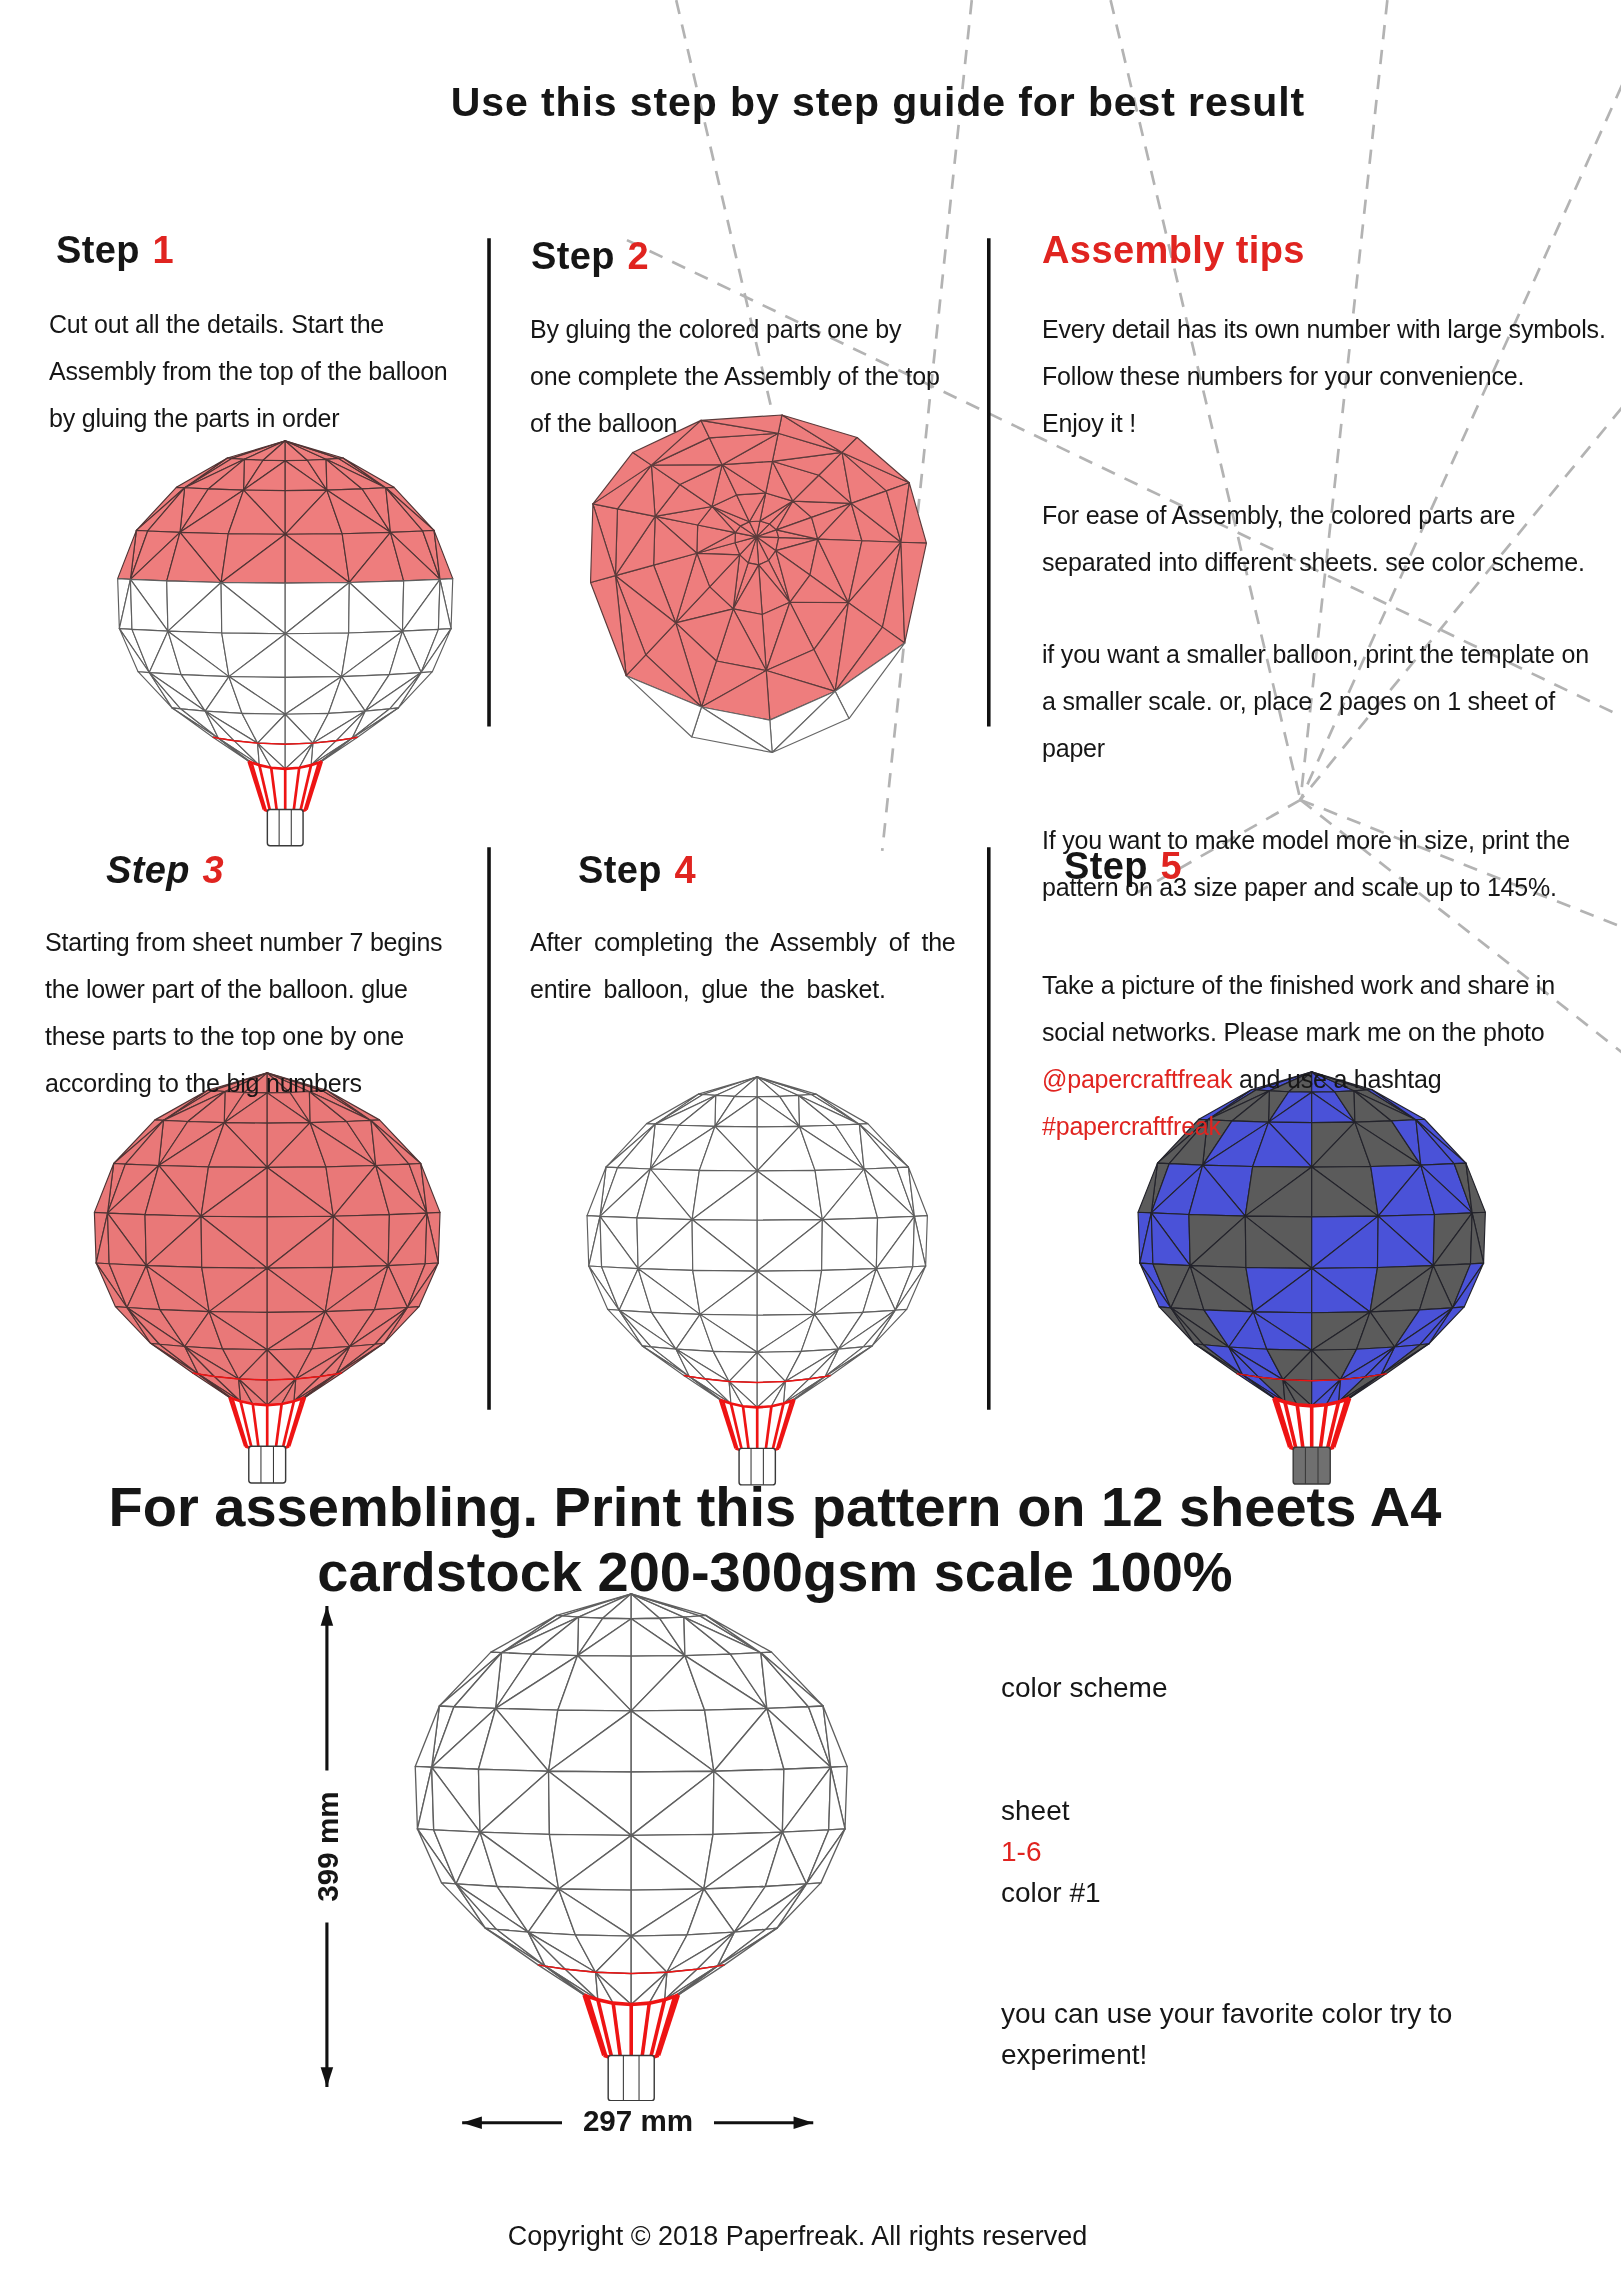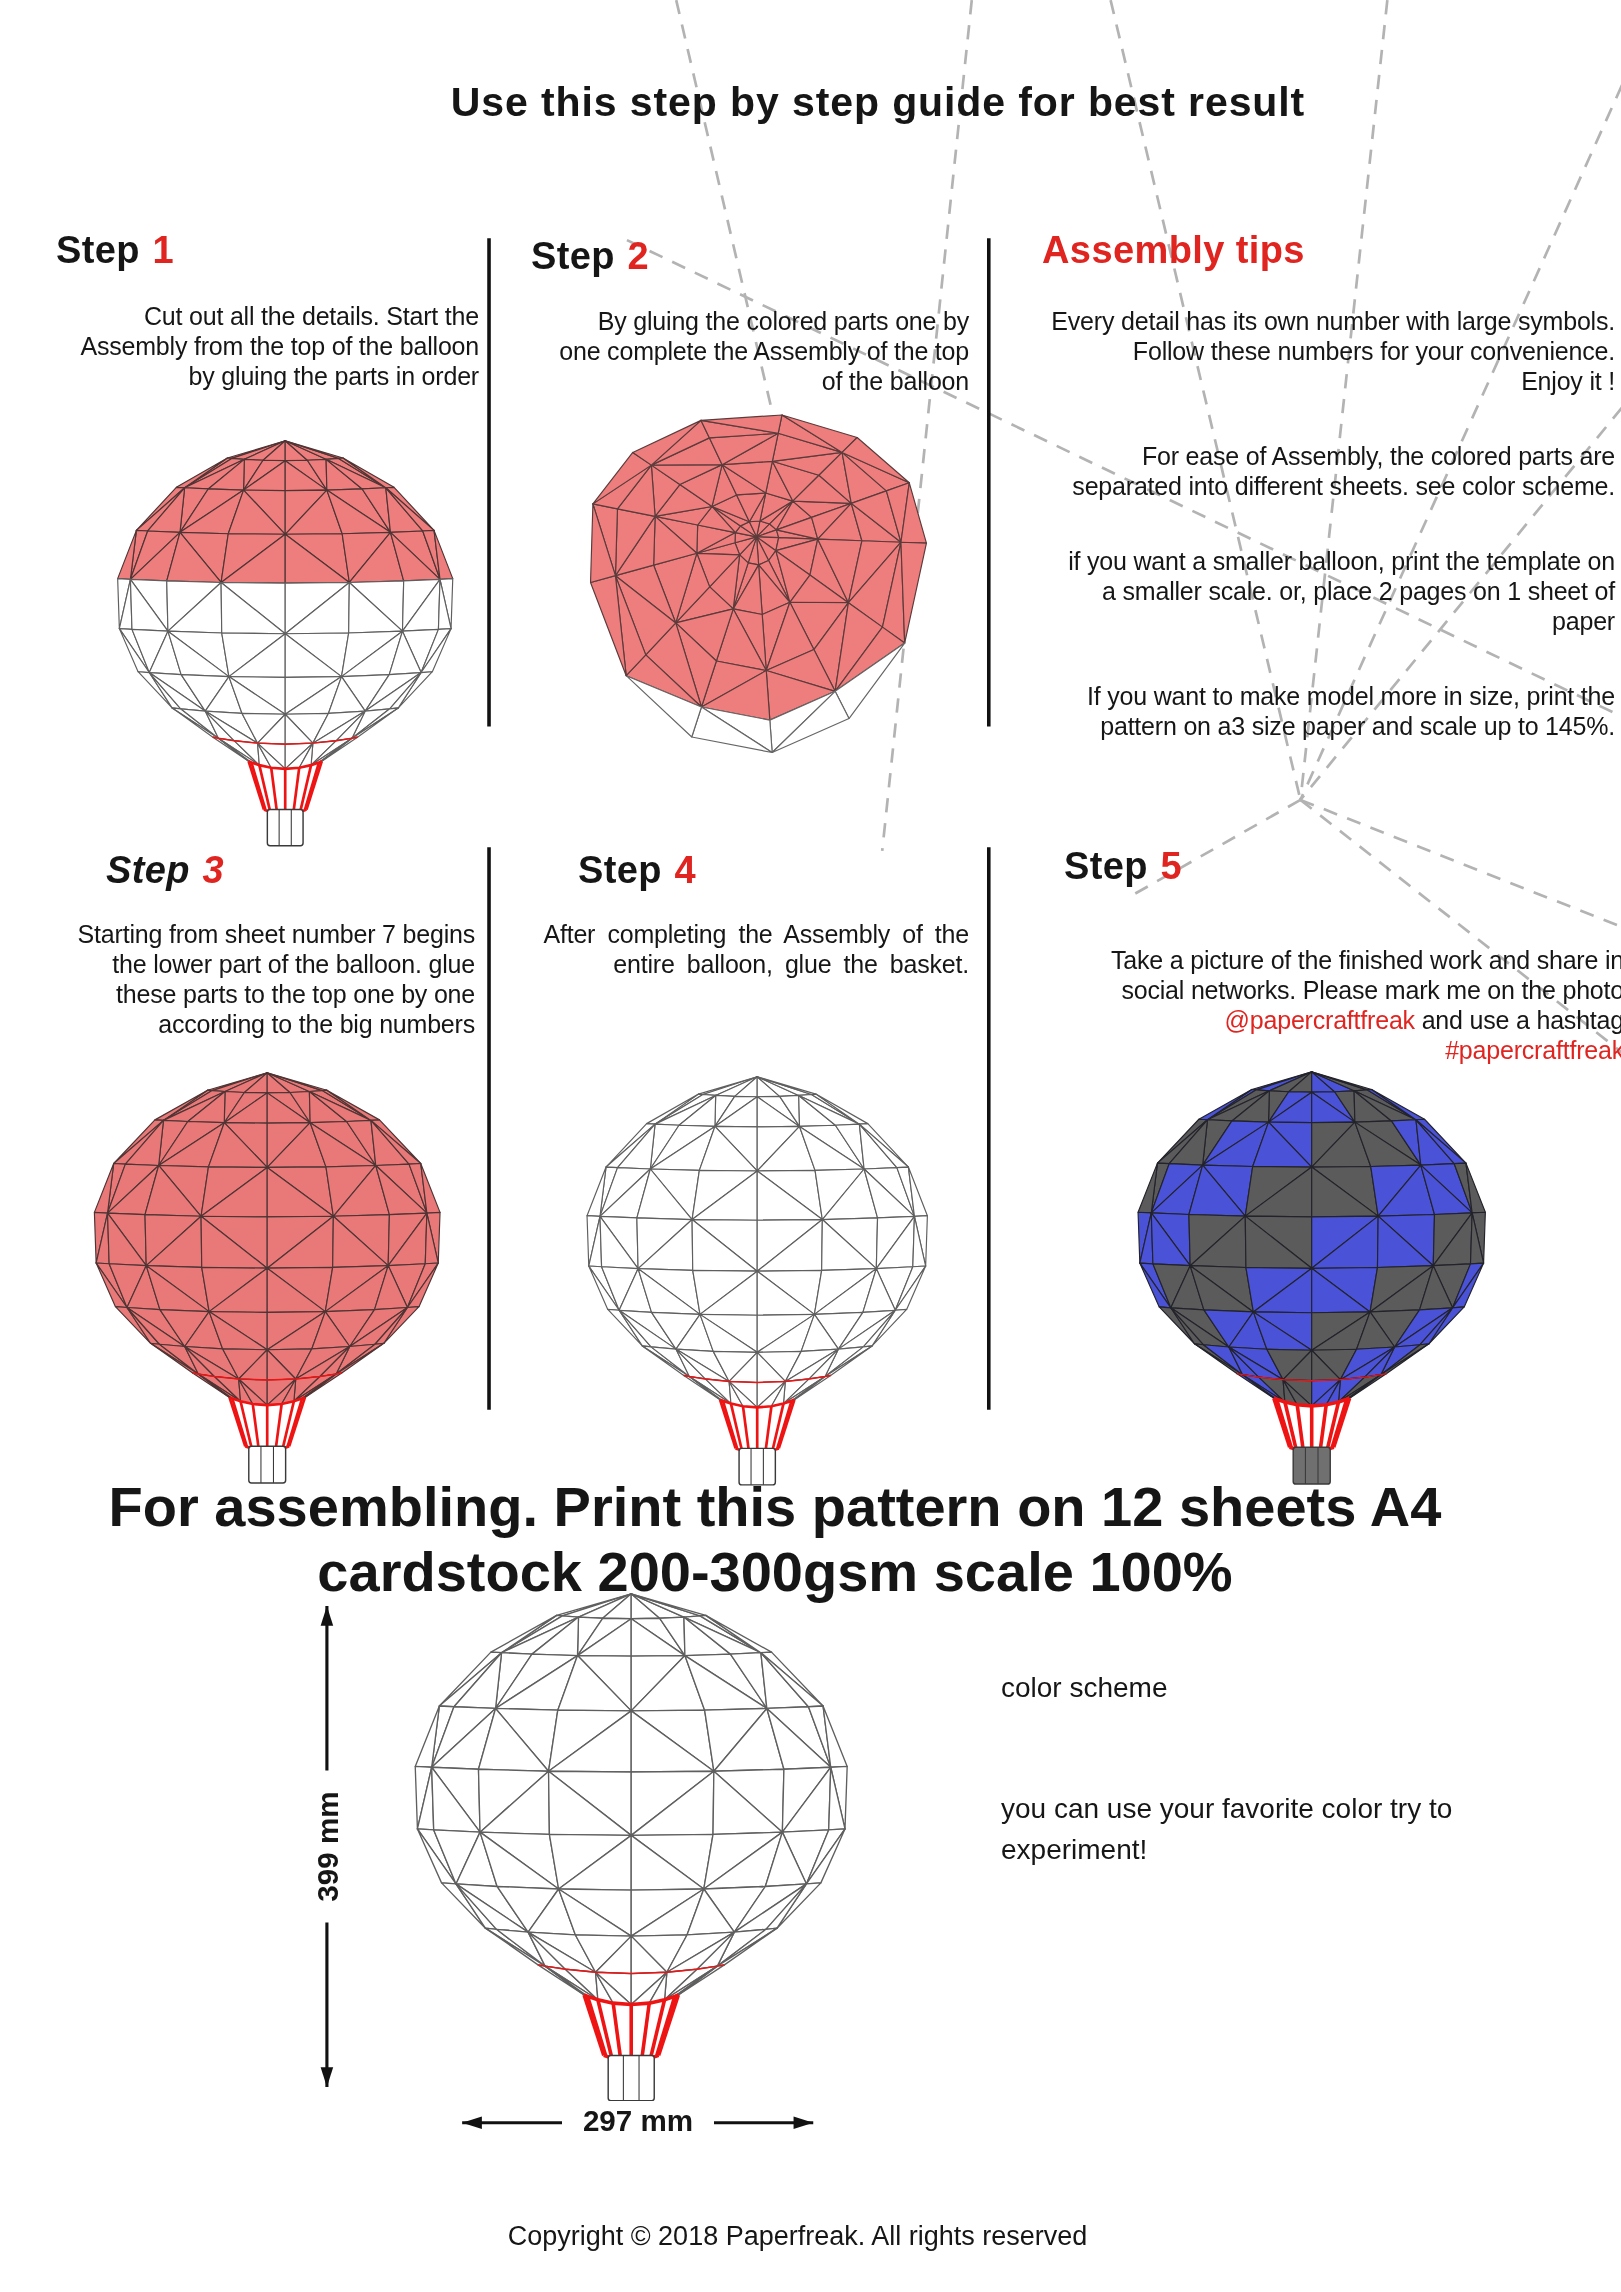--- a/index.html
+++ b/index.html
@@ -6,21 +6,21 @@
   body{width:1622px;height:2293px;position:relative;overflow:hidden;
        font-family:"Liberation Sans","DejaVu Sans",sans-serif;color:#161616;
        font-stretch:condensed;}
   .abs{position:absolute;}
   #overlay{position:absolute;left:0;top:0;z-index:1;}
   .balloon-svg{position:absolute;z-index:2;}
   .txt{position:absolute;z-index:3;}
   .h{font-size:38px;font-weight:700;letter-spacing:0.4px;white-space:nowrap;}
   .h .num{margin-left:12.5px;}
   .red{color:#e02420;}
-  .b{font-size:25px;line-height:30px;white-space:pre-line;letter-spacing:-0.2px;text-align:right;}
+  .b{font-size:25px;line-height:47px;white-space:pre-line;letter-spacing:-0.2px;}
   .tips-p{margin:0 0 45px 0;}
   .spread{word-spacing:5.4px;}
   .title{left:134px;right:0;top:79px;text-align:center;font-size:41px;font-weight:700;letter-spacing:0.9px;}
   .print-note{left:0;right:72px;top:1474px;text-align:center;font-size:56px;font-weight:700;letter-spacing:0;}
   .footer{left:0;right:27px;top:2221px;text-align:center;font-size:27px;}
   .cs{font-size:28px;line-height:41px;white-space:pre-line;}
   .cs-note{margin-top:39px;}
   .dim-label{background:#ffffff;text-align:center;font-size:29.6px;font-weight:700;z-index:3;}
 </style>
 </head>
@@ -99,20 +99,25 @@
   <span>Take a picture of the finished work and share in
 social networks. Please mark me on the photo
 </span><span class="red">@papercraftfreak</span><span> and use a hashtag
 </span><span class="red">#papercraftfreak</span>
 </div>
 
 <div class="txt print-note abs">For assembling. Print this pattern on 12 sheets A4 cardstock 200-300gsm scale 100%</div>
 
 <div class="txt cs abs" style="left:1001px;top:1626px;width:555px;">
   <div>color scheme</div>
+  <div>
+    <span>sheet</span>
+    <span class="red">1-6</span>
+    <span>color #1</span>
+  </div>
   <div class="cs-note">you can use your favorite color try to experiment!</div>
 </div>
 
 <div class="dim-label abs" style="left:251px;top:1827px;width:152px;height:39px;line-height:39px;transform:rotate(-90deg);">399 mm</div>
 <div class="dim-label abs" style="left:562px;top:2101px;width:152px;height:39px;line-height:39px;">297 mm</div>
 
 <div class="txt footer abs">Copyright © 2018 Paperfreak. All rights reserved</div>
 
 <svg width="376" height="432" class="balloon-svg" style="left: 99px; top: 428px;" viewBox="0 0 420 482">
     <polygon points="208,14 143.39999999999998,33.25 148.31738219977086,33.68414097358624" fill="#ee7d7d" stroke="#4f3434" stroke-width="1.3" stroke-linejoin="round"></polygon>

